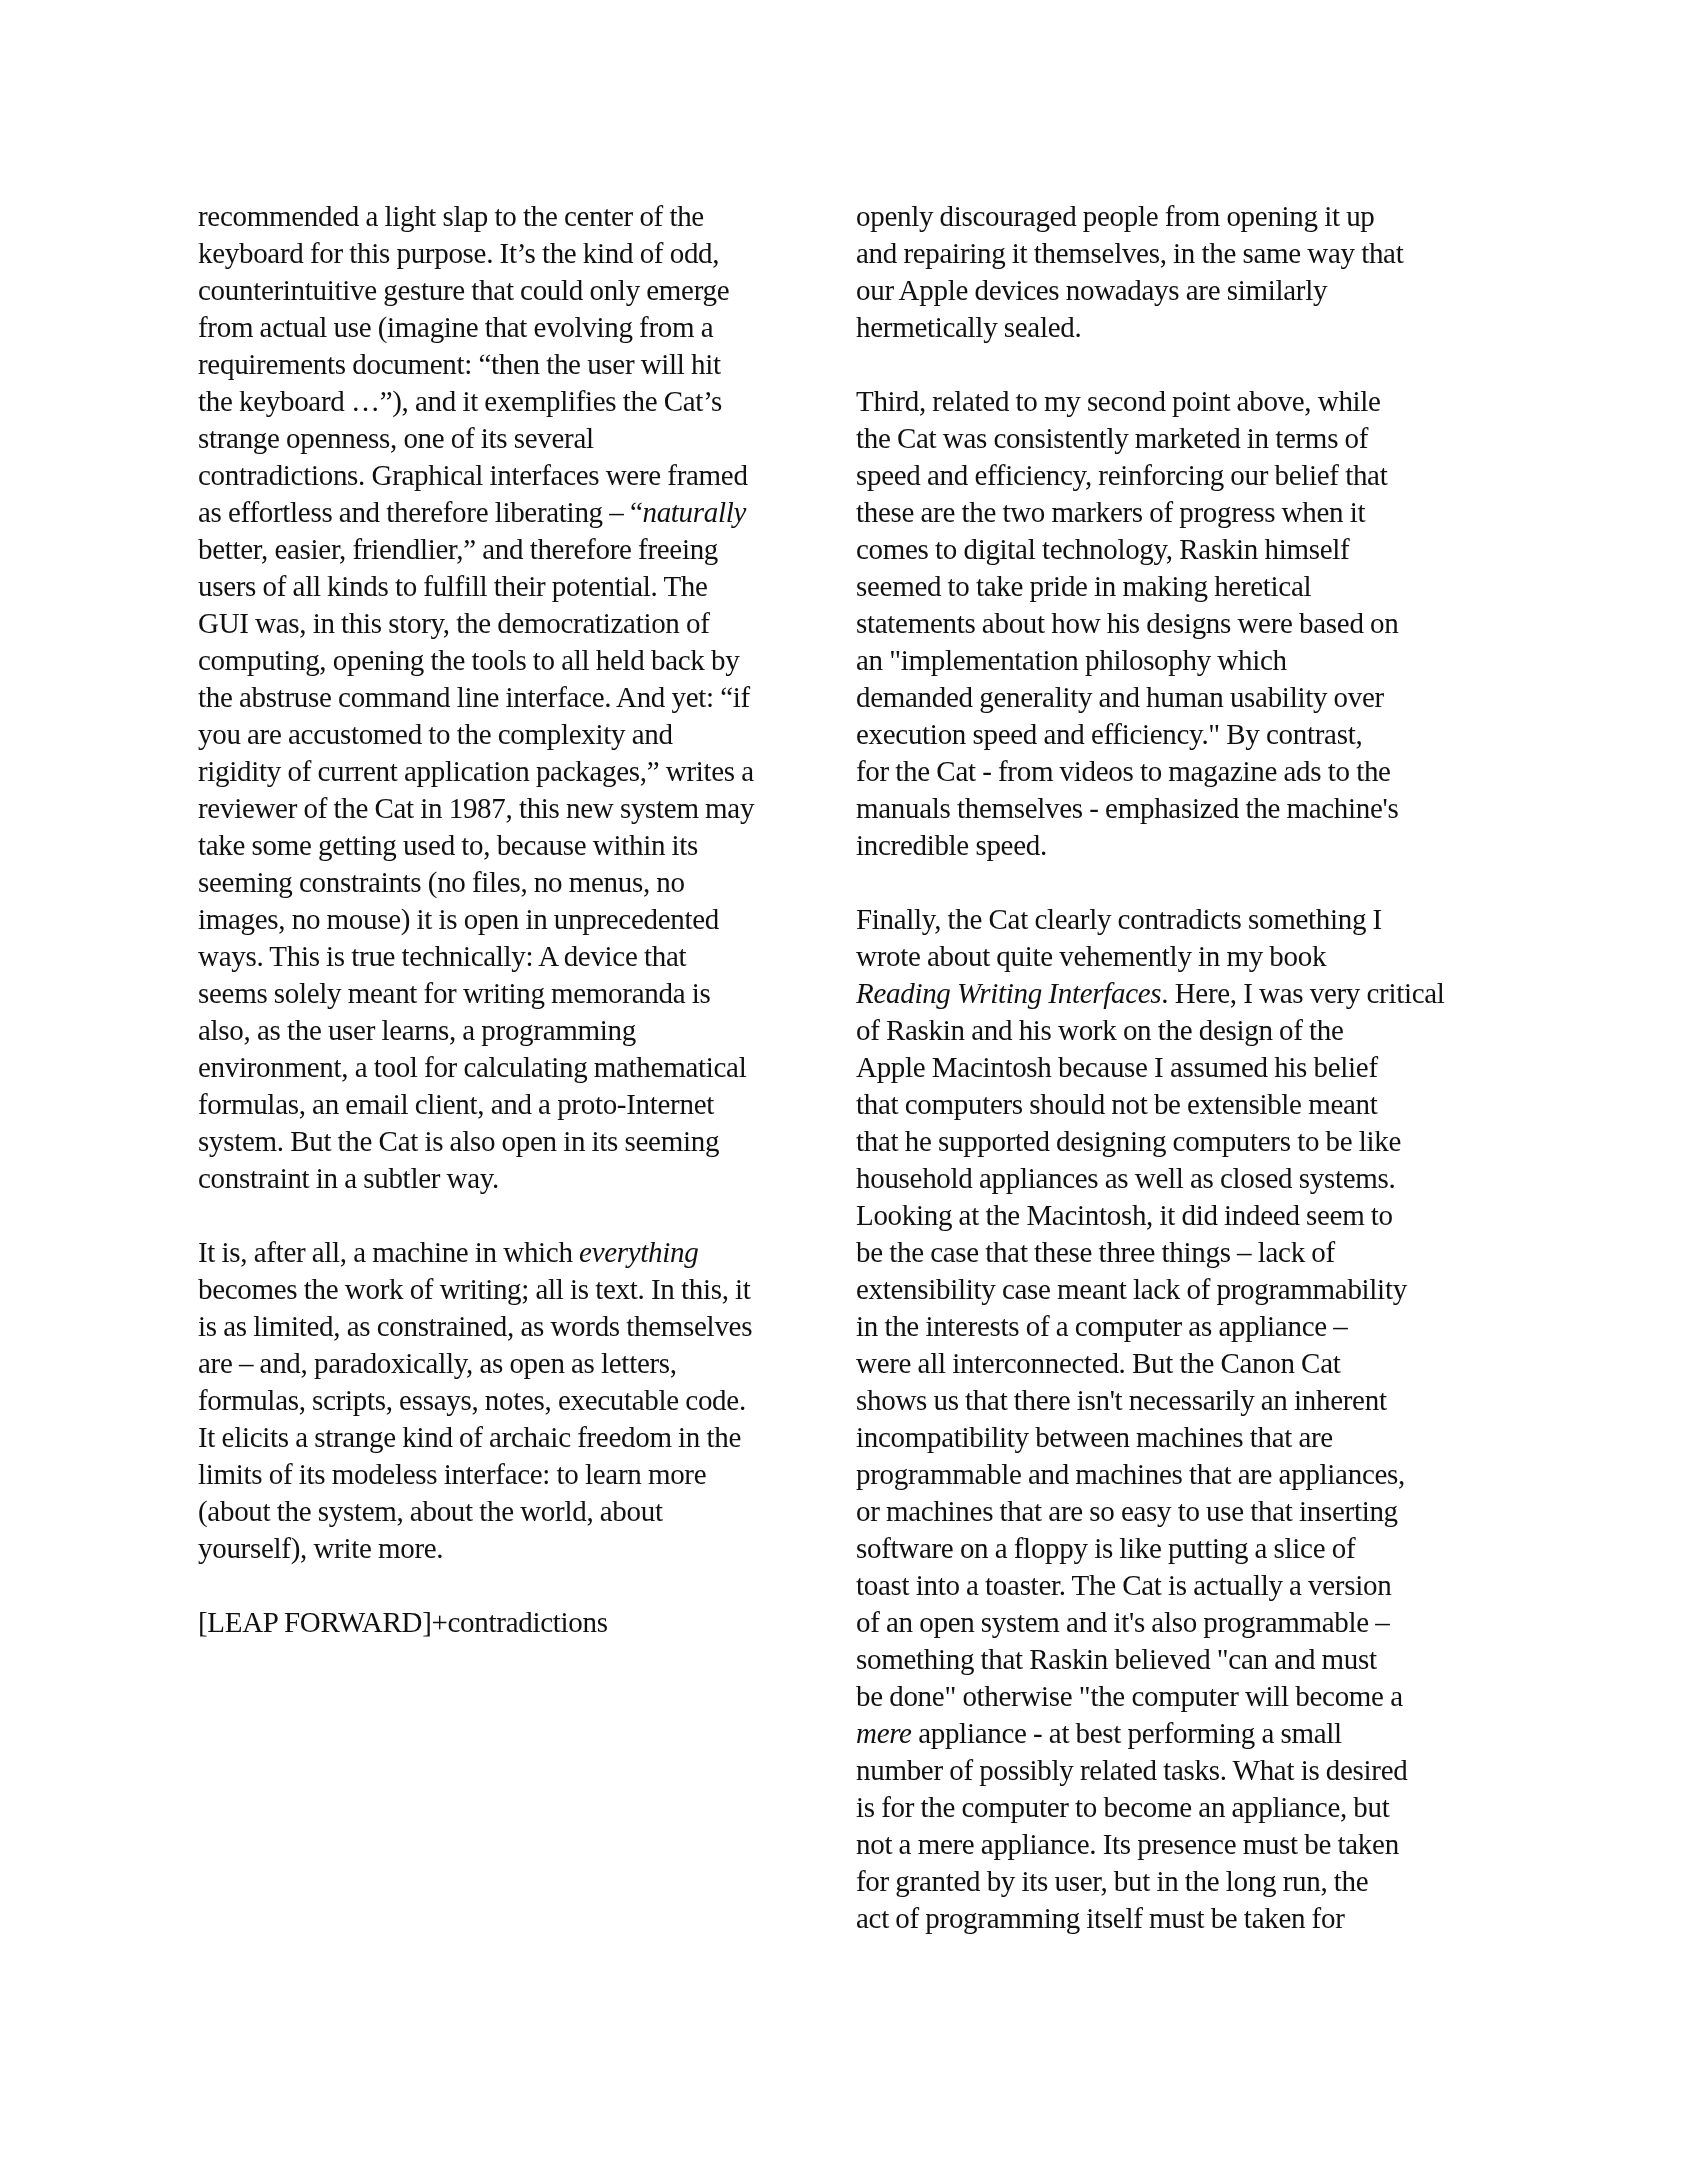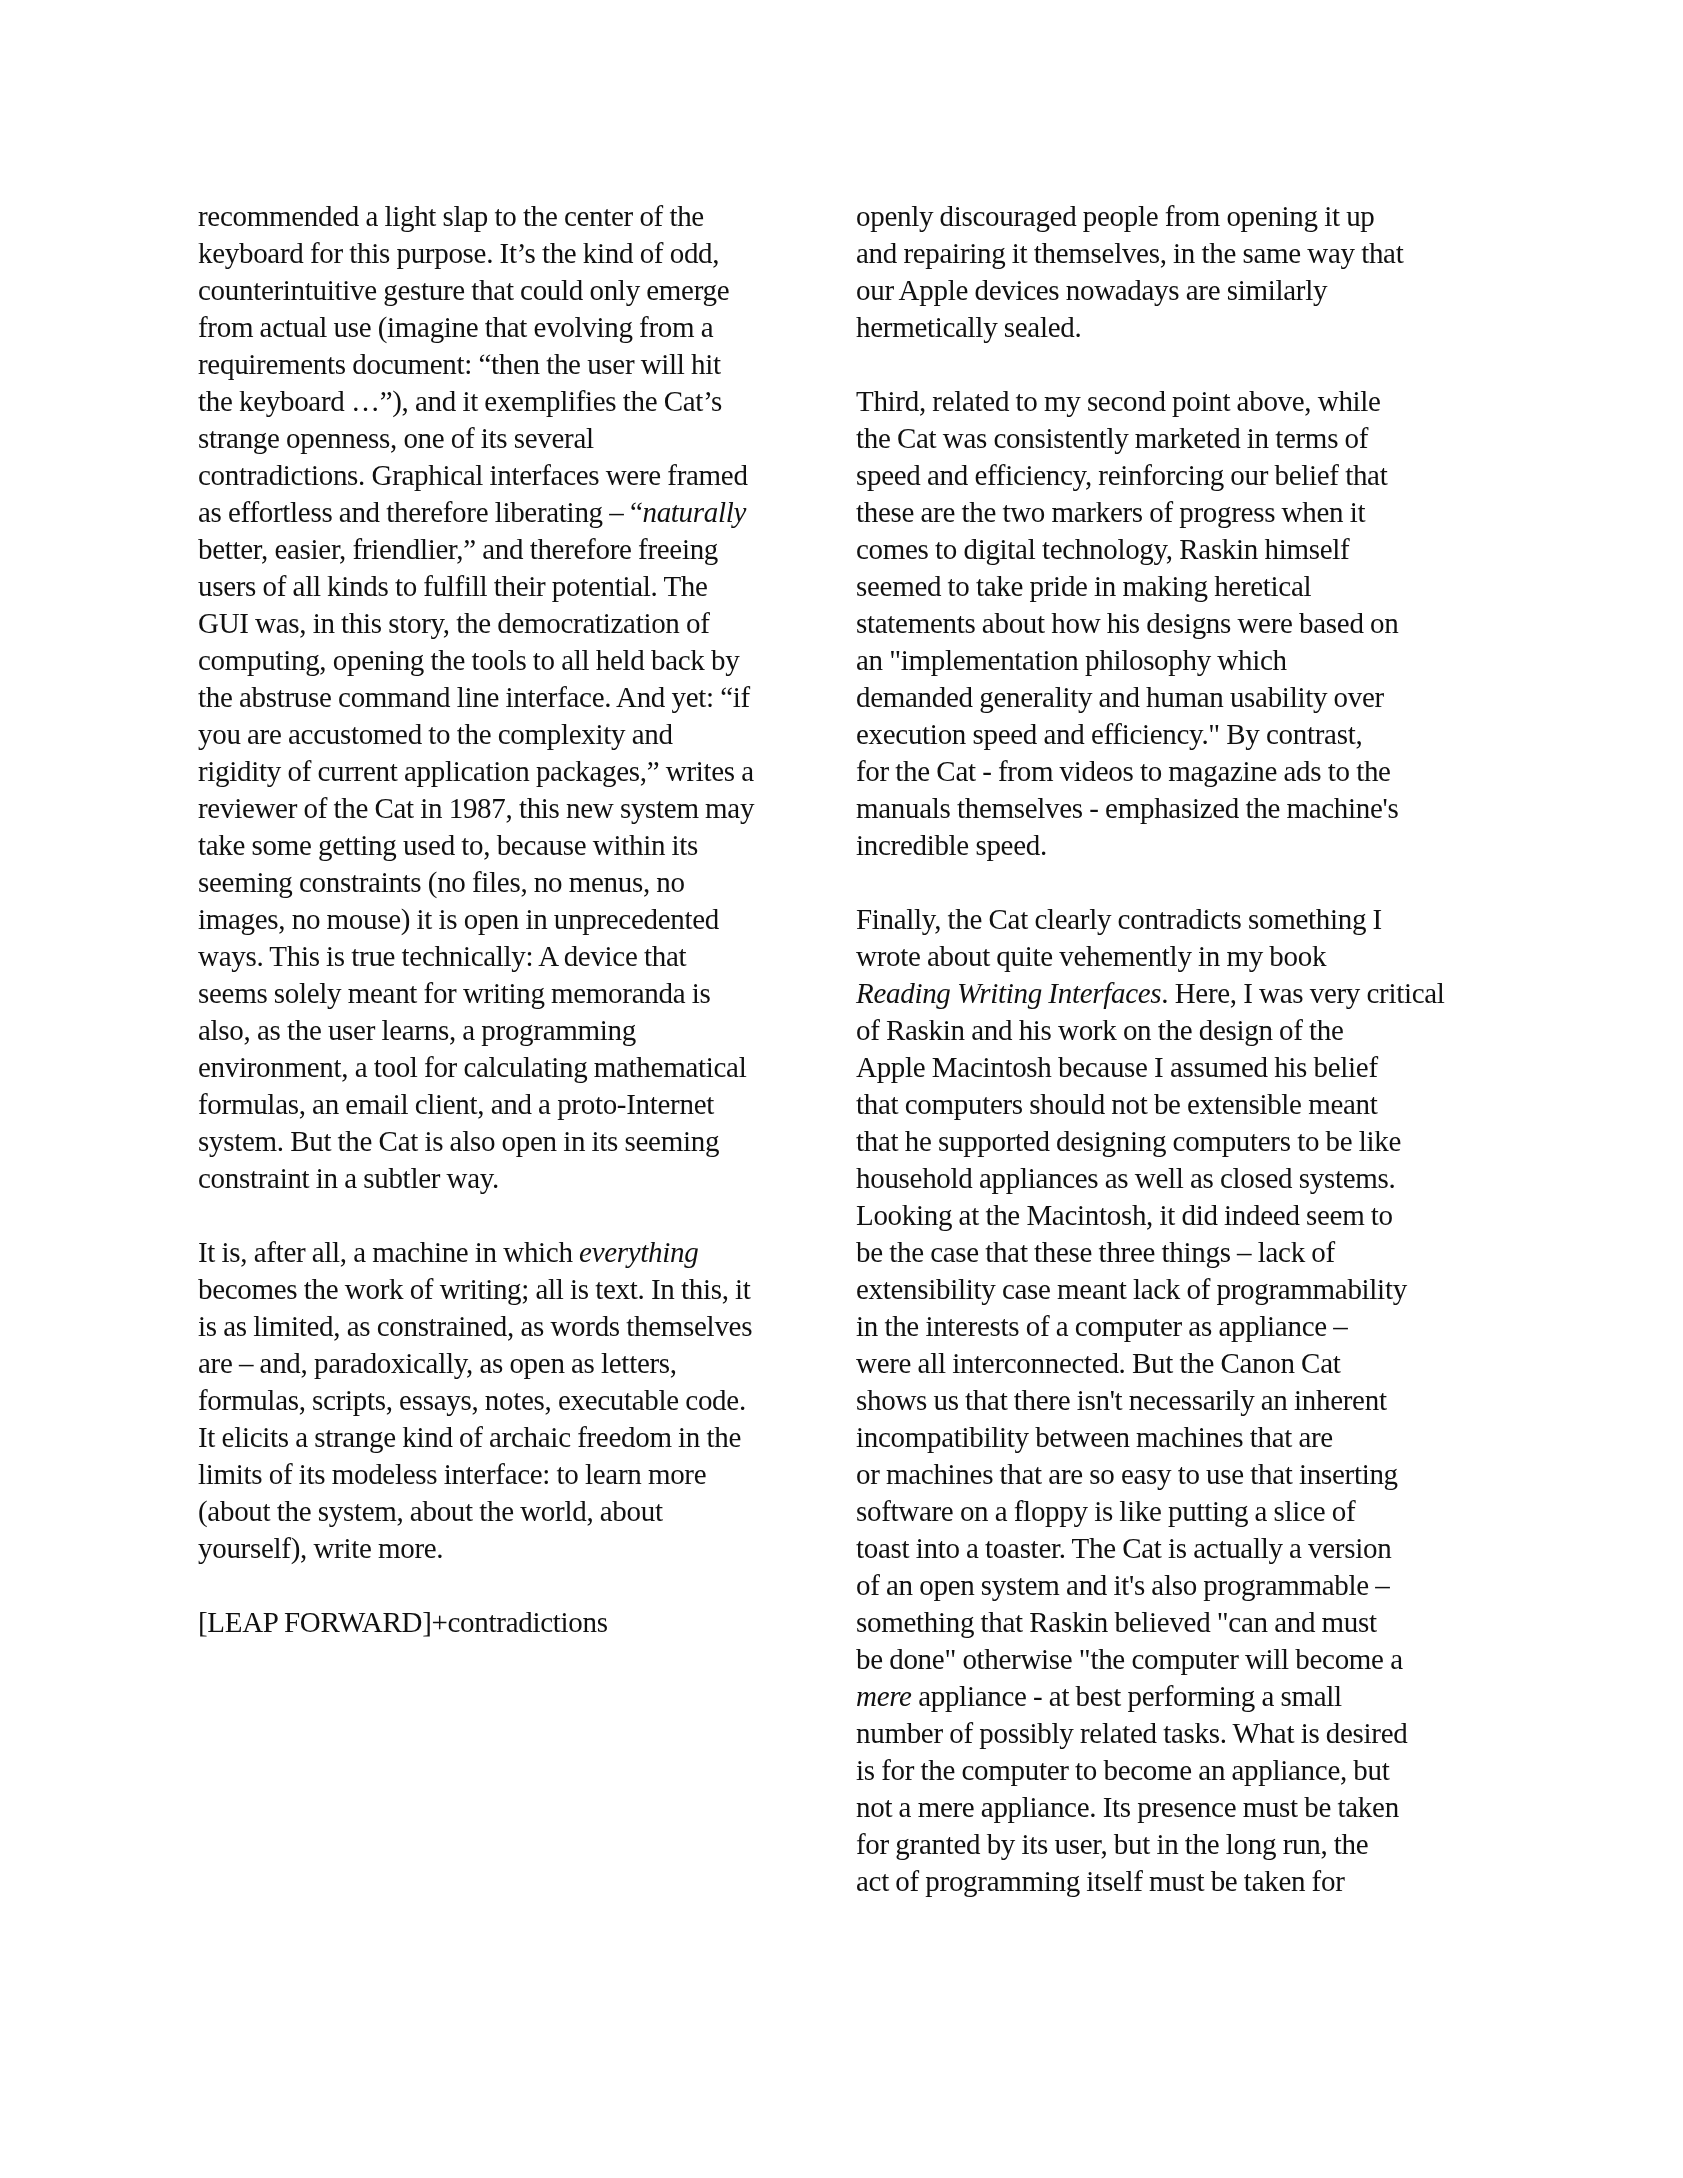--- a/index.html
+++ b/index.html
@@ -107,20 +107,21 @@
       <span class="line">that computers should not be extensible meant</span>
       <span class="line">that he supported designing computers to be like</span>
       <span class="line">household appliances as well as closed systems.</span>
       <span class="line">Looking at the Macintosh, it did indeed seem to</span>
       <span class="line">be the case that these three things – lack of</span>
       <span class="line">extensibility case meant lack of programmability</span>
       <span class="line">in the interests of a computer as appliance –</span>
       <span class="line">were all interconnected. But the Canon Cat</span>
       <span class="line">shows us that there isn't necessarily an inherent</span>
       <span class="line">incompatibility between machines that are</span>
+      <span class="line">programmable and machines that are appliances,</span>
       <span class="line">or machines that are so easy to use that inserting</span>
       <span class="line">software on a floppy is like putting a slice of</span>
       <span class="line">toast into a toaster. The Cat is actually a version</span>
       <span class="line">of an open system and it's also programmable –</span>
       <span class="line">something that Raskin believed "can and must</span>
       <span class="line">be done" otherwise "the computer will become a</span>
       <span class="line"><em>mere</em><span> appliance - at best performing a small</span></span>
       <span class="line">number of possibly related tasks. What is desired</span>
       <span class="line">is for the computer to become an appliance, but</span>
       <span class="line">not a mere appliance. Its presence must be taken</span>

